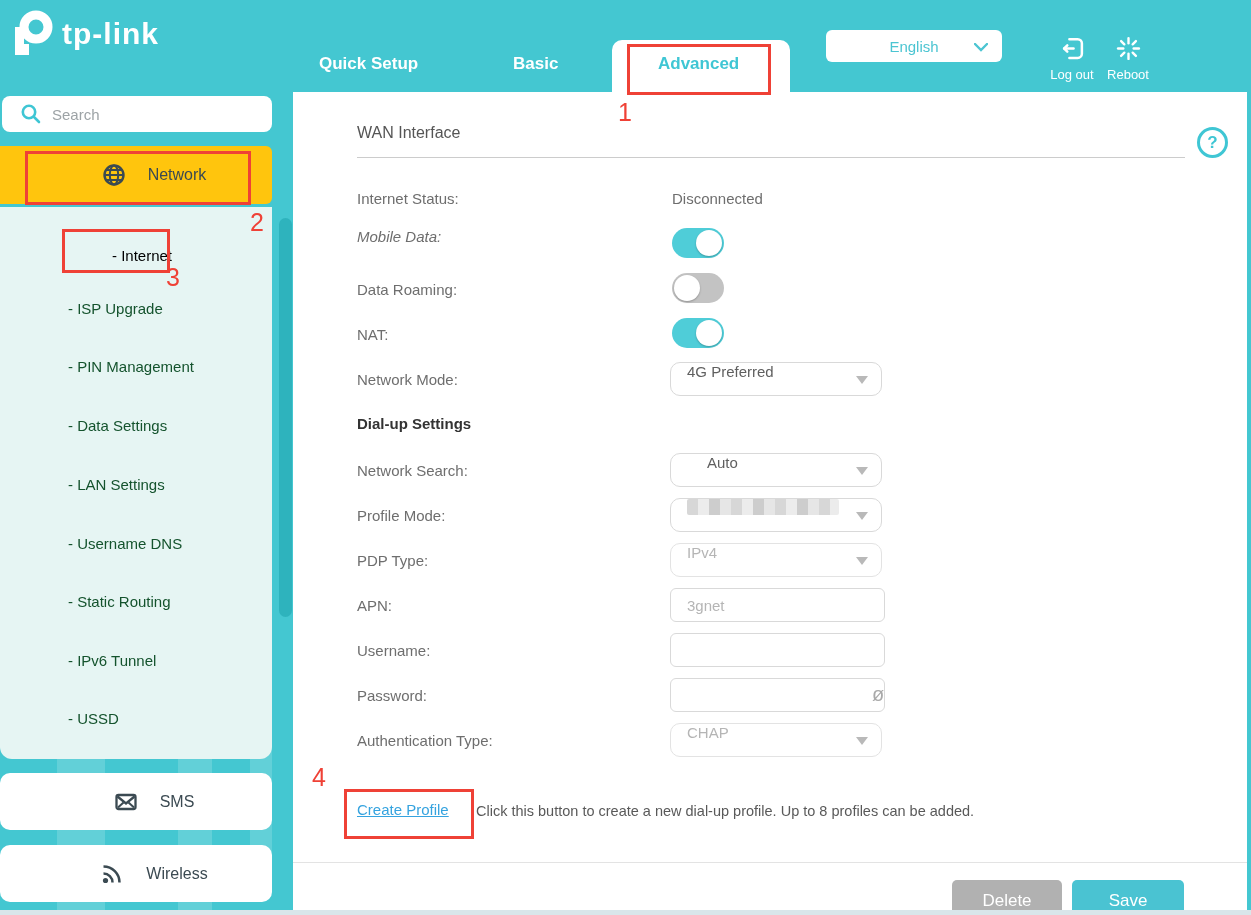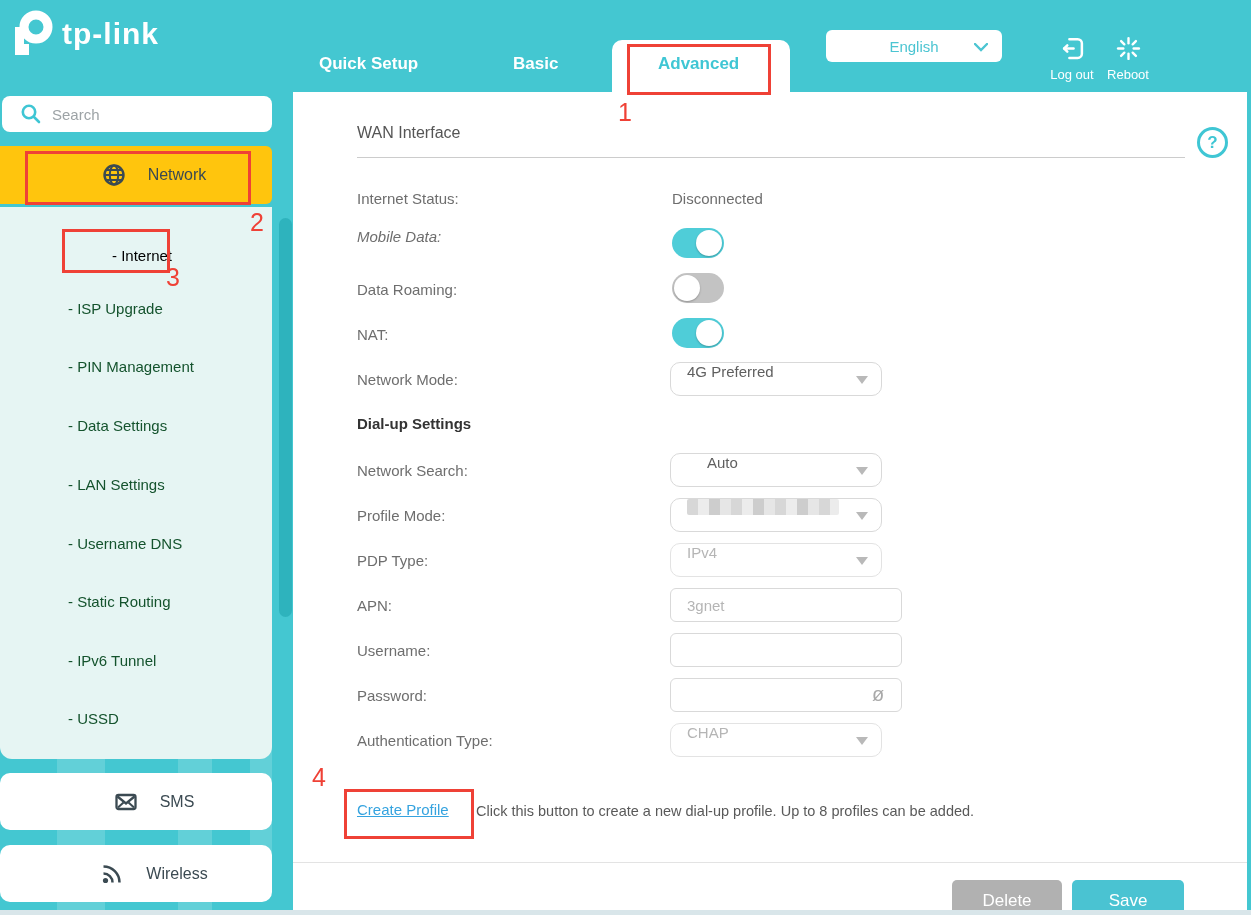--- a/index.html
+++ b/index.html
@@ -53,21 +53,21 @@
   .toggle.on .knob{right:2px;}
   .toggle.off{background:#c3c3c3;}
   .toggle.off .knob{left:2px;}
 
   .select{position:absolute;left:670px;width:212px;height:34px;border:1px solid #d9d9d9;border-radius:10px;
       background:#fff;display:flex;align-items:flex-start;padding:0 16px;box-sizing:border-box;
       font-size:15px;color:#5f5f5f;cursor:pointer;}
   .select.disabled{color:#b5b5b5;border-color:#e3e3e3;cursor:default;}
   .sel-arrow{position:absolute;right:13px;top:13px;width:0;height:0;
       border-left:6px solid transparent;border-right:6px solid transparent;border-top:8px solid #b9b9b9;}
-  .tinput{position:absolute;left:670px;width:232px;height:34px;border:1px solid #d9d9d9;border-radius:6px;
+  .tinput{position:absolute;left:670px;width:215px;height:34px;border:1px solid #d9d9d9;border-radius:6px;
       background:#fff;box-sizing:border-box;padding:0 16px;font-size:15px;color:#5f5f5f;outline:none;
       font-family:"Liberation Sans",sans-serif;}
   .tinput::placeholder{color:#b5b5b5;}
   .mosaic{width:152px;height:16px;border-radius:2px;filter:blur(.6px);
       background-image:
         repeating-linear-gradient(90deg,#d7d7d7 0 11px,#ececec 11px 22px,#cdcdcd 22px 33px,#e6e6e6 33px 44px),
         repeating-linear-gradient(0deg,rgba(255,255,255,.45) 0 8px,rgba(0,0,0,.05) 8px 16px);}
   #eye-icon{position:absolute;left:872px;top:684px;font-size:20px;color:#a9a9a9;cursor:pointer;line-height:1;}
 
   #create-profile-link{position:absolute;left:357px;top:801px;font-size:15px;color:#35a3df;

